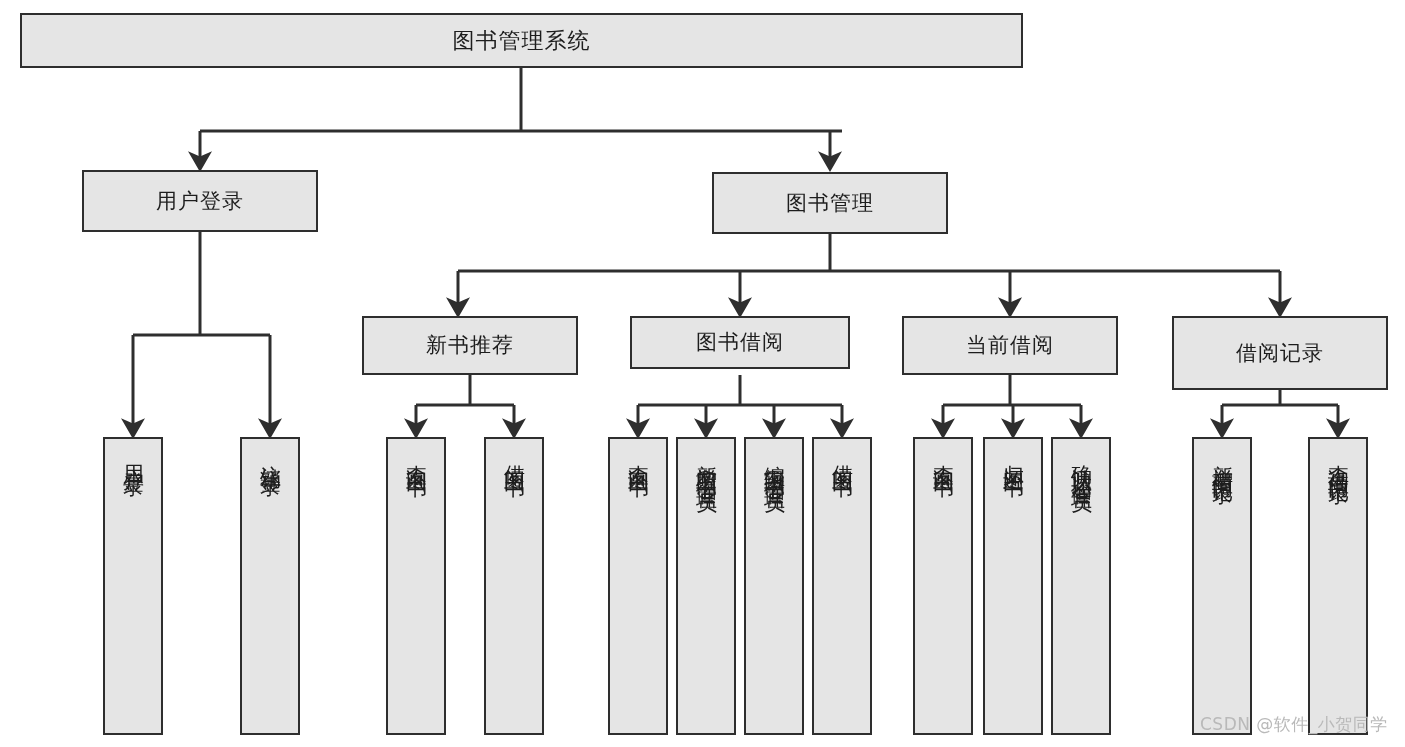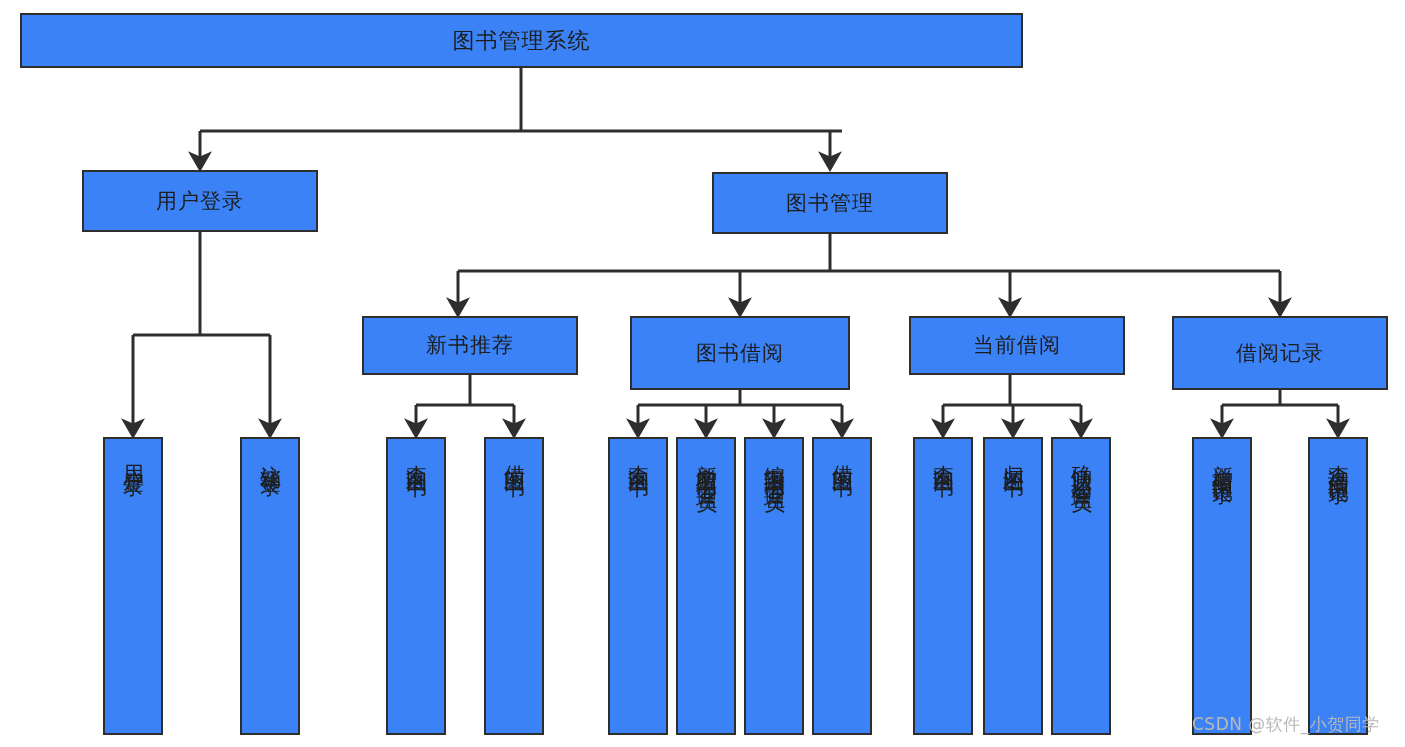--- a/index.html
+++ b/index.html
@@ -22,21 +22,21 @@
     position: absolute;
     left: 0;
     top: 0;
     width: 1405px;
     height: 747px;
     pointer-events: none;
   }
   .node {
     position: absolute;
     box-sizing: border-box;
-    background: #3b82f6;
+    background: #e5e5e5;
     border: 2px solid #2e2e2e;
     display: flex;
     align-items: center;
     justify-content: center;
     z-index: 2;
   }
   .node .node-label {
     color: #1d1d1d;
     letter-spacing: 1px;
     line-height: 1.25;
@@ -67,20 +67,21 @@
   #watermark {
     position: absolute;
     left: 1192px;
     top: 713px;
     font-size: 17px;
     color: #b9b9b9;
     letter-spacing: 0.5px;
     z-index: 5;
     white-space: nowrap;
     font-family: "DejaVu Sans", "Liberation Sans", sans-serif;
+    padding-left: 8px;
   }
 </style>
 </head>
 <body>
 
 <div id="diagram-root">
 
   <svg id="connector-layer" viewBox="0 0 1405 747" width="1405" height="747" xmlns="http://www.w3.org/2000/svg">
     <defs>
       <marker id="arrowhead" markerWidth="9" markerHeight="9" refX="3.2" refY="4.5" orient="auto" markerUnits="strokeWidth">
@@ -138,24 +139,24 @@
   <div class="node horizontal" style="left: 82px; top: 170px; width: 236px; height: 62px;">
     <span class="node-label">用户登录</span>
   </div>
   <div class="node horizontal" style="left: 712px; top: 172px; width: 236px; height: 62px;">
     <span class="node-label">图书管理</span>
   </div>
 
   <div class="node horizontal" style="left: 362px; top: 316px; width: 216px; height: 59px;">
     <span class="node-label">新书推荐</span>
   </div>
-  <div class="node horizontal" style="left: 630px; top: 316px; width: 220px; height: 74px;">
+  <div class="node horizontal" style="left: 630px; top: 316px; width: 220px; height: 53px;">
     <span class="node-label">图书借阅</span>
   </div>
-  <div class="node horizontal" style="left: 902px; top: 316px; width: 216px; height: 59px; margin-left: 7px;">
+  <div class="node horizontal" style="left: 902px; top: 316px; width: 216px; height: 59px;">
     <span class="node-label">当前借阅</span>
   </div>
   <div class="node horizontal" style="left: 1172px; top: 316px; width: 216px; height: 74px;">
     <span class="node-label">借阅记录</span>
   </div>
 
   <div class="node vertical" style="left: 103px; top: 437px; width: 60px; height: 298px;">
     <span class="node-label">用户登录</span>
   </div>
   <div class="node vertical" style="left: 240px; top: 437px; width: 60px; height: 298px;">

